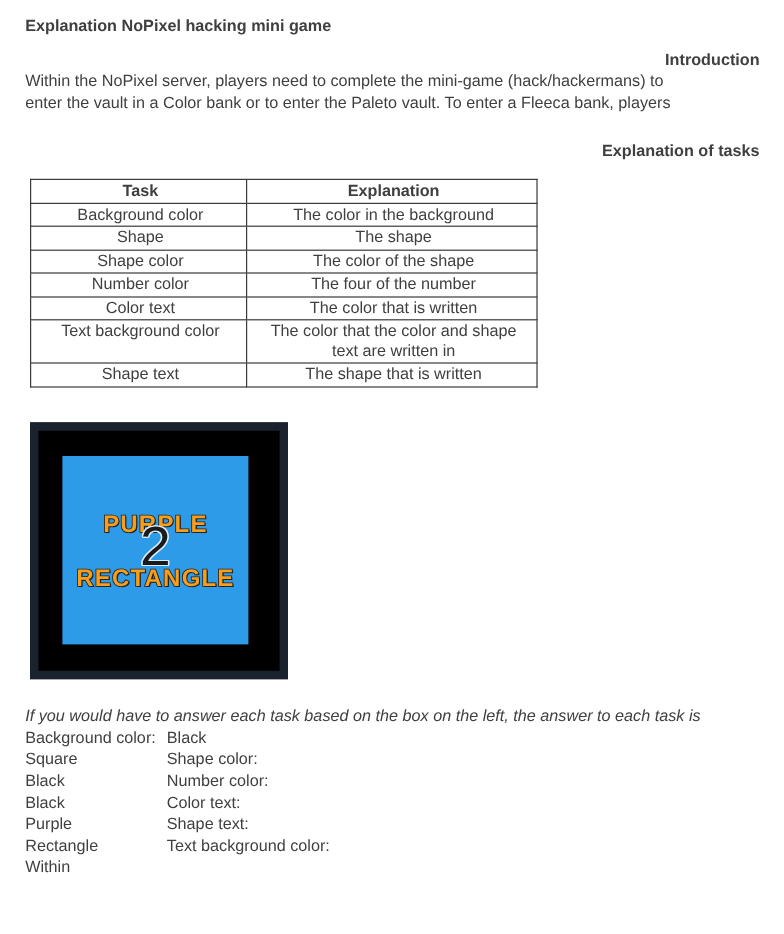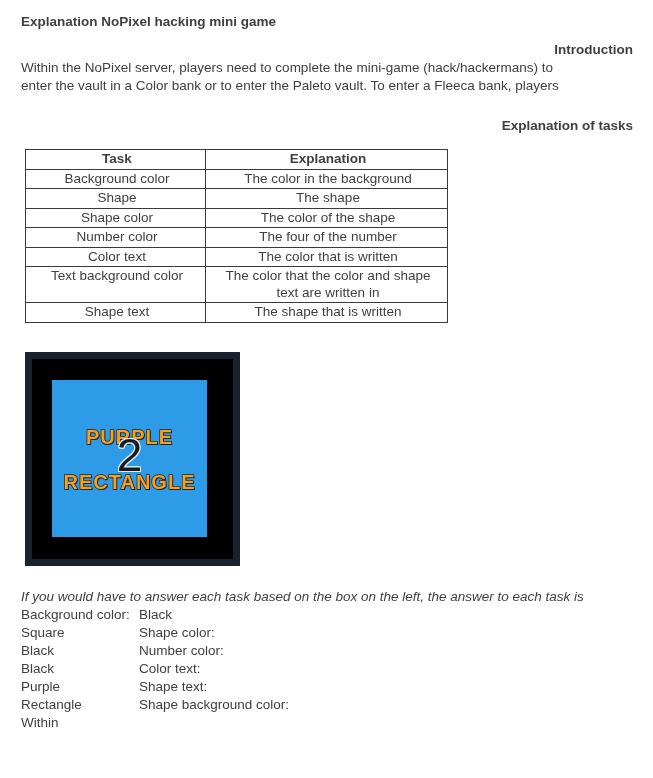--- a/index.html
+++ b/index.html
@@ -182,17 +182,17 @@
     <div>Black</div>
     <div>Square</div>
     <div>Shape color:</div>
     <div>Black</div>
     <div>Number color:</div>
     <div>Black</div>
     <div>Color text:</div>
     <div>Purple</div>
     <div>Shape text:</div>
     <div>Rectangle</div>
-    <div>Shape background color:</div>
+    <div>Text background color:</div>
     <div>Within</div>
   </div>
 
 </div>
 
 </body></html>

